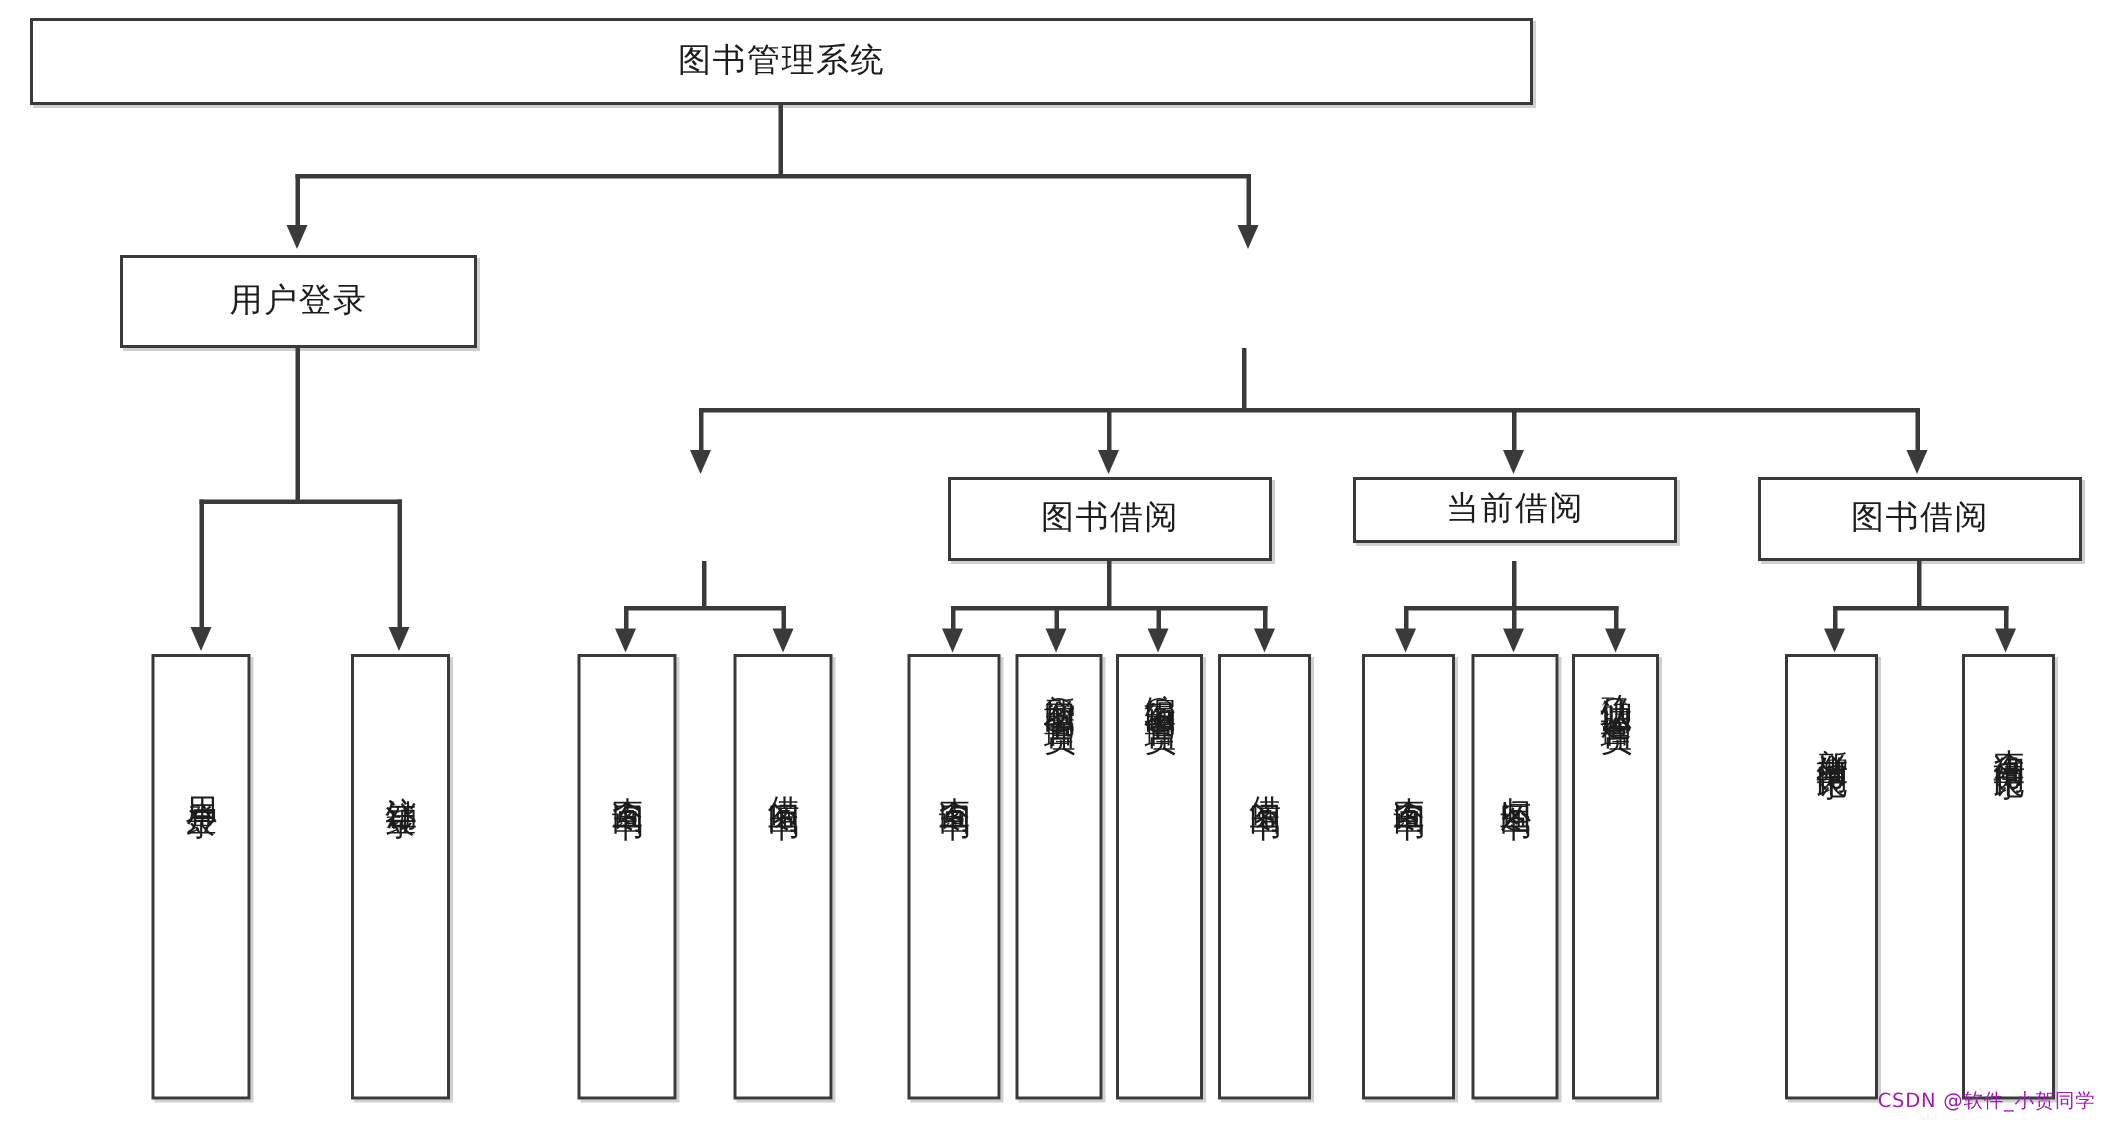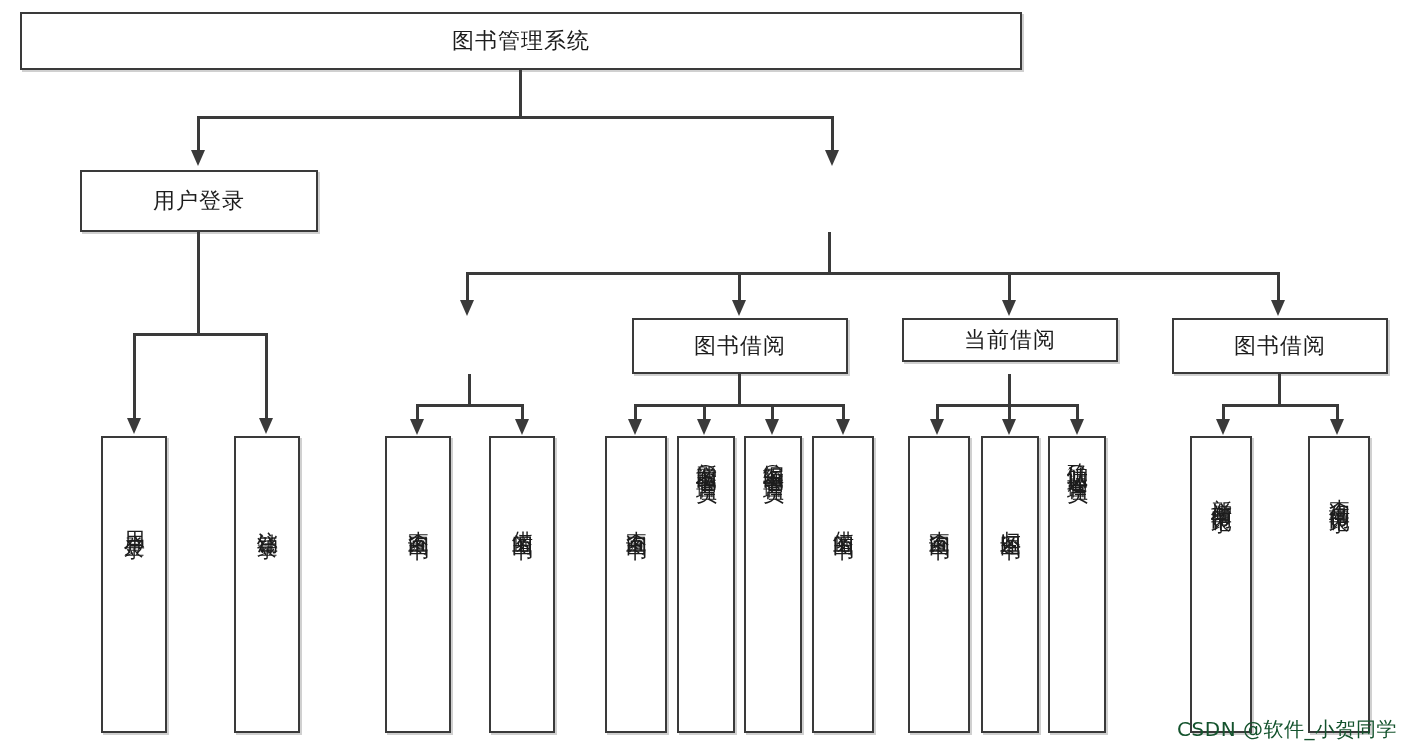--- a/index.html
+++ b/index.html
@@ -61,22 +61,22 @@
     width:0;height:0;
     border-left:7px solid transparent;
     border-right:7px solid transparent;
     border-top:16px solid #3a3a3a;
   }
   
   #watermark{
     position:absolute;
     right:8px;
     bottom:4px;
-    font-size:20px;
-    color:#14532d;
+    font-size:13px;
+    color:#a21caf;
     letter-spacing:.5px;
     white-space:nowrap;
     user-select:none;
   }
 </style>
 </head>
 <body>
 
 <div id="canvas">
 

